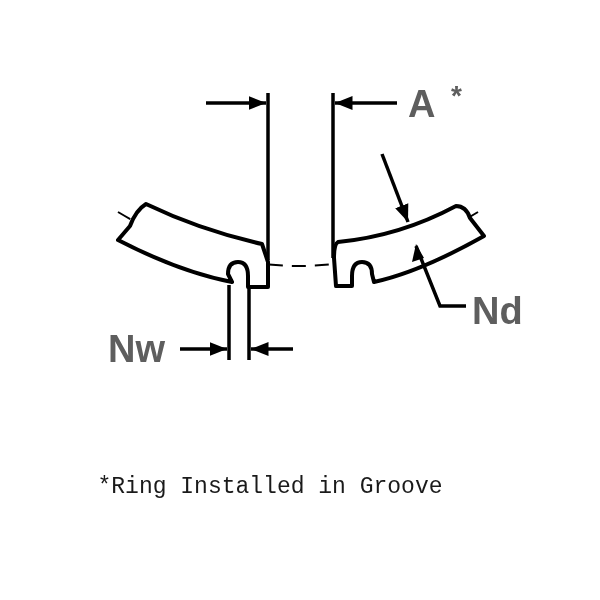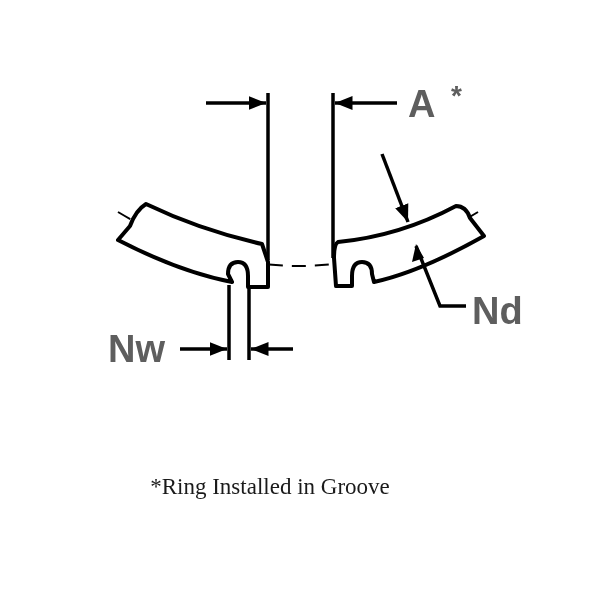--- a/index.html
+++ b/index.html
@@ -1,21 +1,21 @@
 <!DOCTYPE html>
 <html><head>
   <meta charset="utf-8">
   <style>
     html, body { margin: 0; padding: 0; background: #ffffff; }
     body { width: 600px; height: 600px; position: relative; overflow: hidden; }
     #diagram { position: absolute; left: 0; top: 0; width: 600px; height: 600px; }
     .lbl { font-family: "Liberation Sans", sans-serif; font-weight: bold; fill: #5e5e5e; }
     .caption {
       position: absolute; left: 0; top: 474px; width: 540px; text-align: center;
-      font-family: Liberation Serif, serif; font-size: 23px; color: #1a1a1a;
+      font-family: Liberation Mono, monospace; font-size: 23px; color: #1a1a1a;
     }
   </style>
 </head>
 <body>
 
 <svg id="diagram" viewBox="0 0 600 600" xmlns="http://www.w3.org/2000/svg">
   <defs>
     <marker id="arrow" viewBox="0 0 10 10" refX="10" refY="5" markerWidth="5" markerHeight="5" orient="auto-start-reverse">
       <path d="M0,1 L10,5 L0,9 Z" fill="#000"></path>
     </marker>

